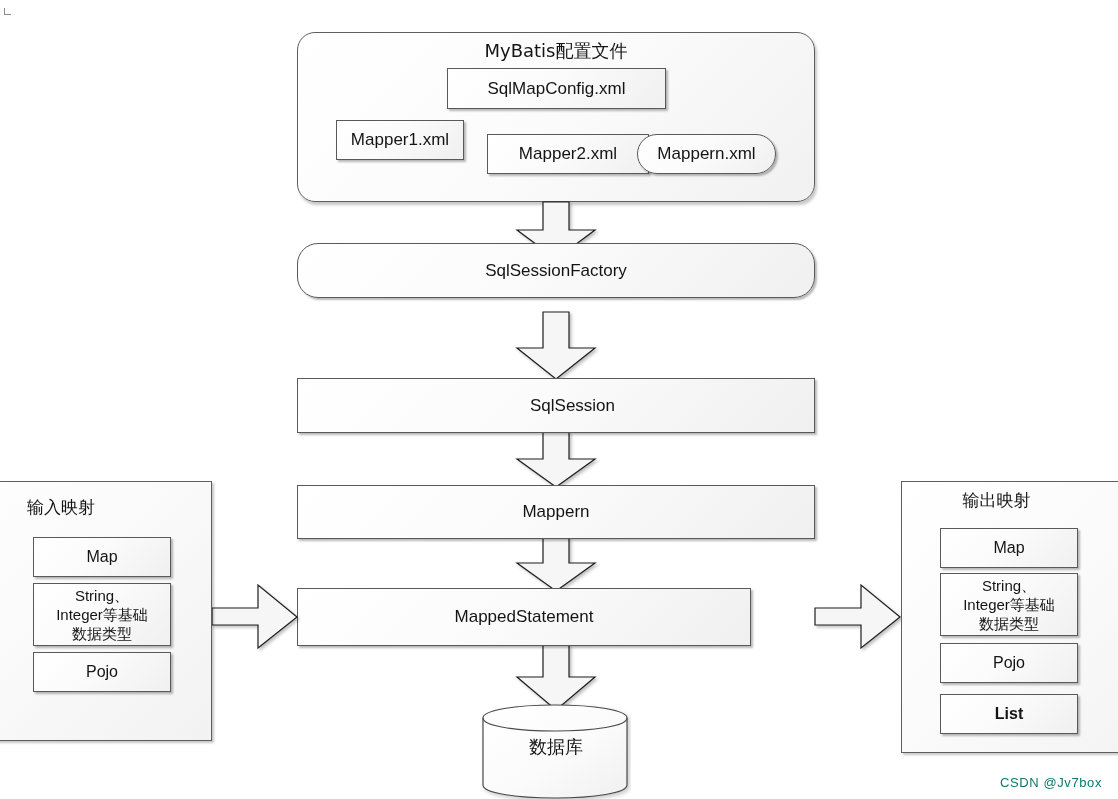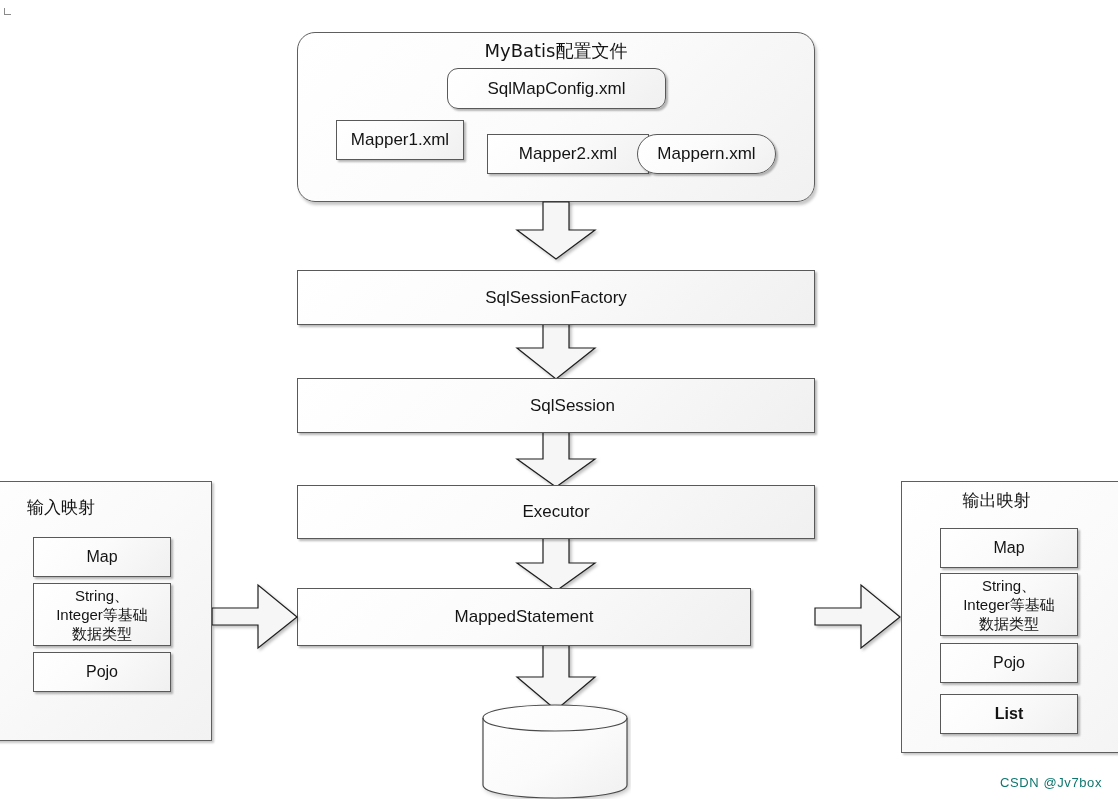--- a/index.html
+++ b/index.html
@@ -53,21 +53,21 @@
 <body>
 
 <div id="stage">
 
   <div class="corner-mark" style="left:4px;top:8px;width:6px;height:6px;"></div>
 
   <div class="roundbox" style="left:297px;top:32px;width:518px;height:170px;"></div>
 
   <div class="plain-label t18 cjk" style="left:297px;top:38px;width:518px;height:26px;">MyBatis配置文件</div>
 
-  <div class="shape t17" style="left:447px;top:68px;width:219px;height:41px;border-radius:11px;">SqlMapConfig.xml</div>
+  <div class="shape t17" style="left:447px;top:68px;width:219px;height:41px;">SqlMapConfig.xml</div>
 
   <div class="shape t17" style="left:336px;top:120px;width:128px;height:40px;">Mapper1.xml</div>
   <div class="shape t17" style="left:487px;top:134px;width:162px;height:40px;">Mapper2.xml</div>
   <div class="shape t17" style="left:637px;top:134px;width:139px;height:40px;border-radius:20px;">Mappern.xml</div>
 
   <svg class="arrow-svg" style="left:516px;top:202px;width:80px;height:58px;" viewBox="0 0 80 58">
     <polygon points="27,0 53,0 53,28 79,28 40,57 1,28 27,28" fill="#f6f6f6" stroke="#1f1f1f" stroke-width="1.2" style="filter:drop-shadow(2px 2px 1.5px rgba(0,0,0,.25))"></polygon>
   </svg>
 
   <svg class="arrow-svg" style="left:516px;top:312px;width:80px;height:68px;" viewBox="0 0 80 68">
@@ -79,39 +79,40 @@
   </svg>
 
   <svg class="arrow-svg" style="left:516px;top:538px;width:80px;height:54px;" viewBox="0 0 80 54">
     <polygon points="27,0 53,0 53,25 79,25 40,53 1,25 27,25" fill="#f6f6f6" stroke="#1f1f1f" stroke-width="1.2" style="filter:drop-shadow(2px 2px 1.5px rgba(0,0,0,.25))"></polygon>
   </svg>
 
   <svg class="arrow-svg" style="left:516px;top:645px;width:80px;height:66px;" viewBox="0 0 80 66">
     <polygon points="27,0 53,0 53,32 79,32 40,65 1,32 27,32" fill="#f6f6f6" stroke="#1f1f1f" stroke-width="1.2" style="filter:drop-shadow(2px 2px 1.5px rgba(0,0,0,.25))"></polygon>
   </svg>
 
-  <div class="shape t17" style="left:297px;top:270px;width:518px;height:55px;">SqlSessionFactory</div>
+  <div class="shape t17" style="left:297px;top:243px;width:518px;height:55px;border-radius:21px;">SqlSessionFactory</div>
 
   <div class="shape t17" style="left:297px;top:378px;width:518px;height:55px;padding-left:33px;">SqlSession</div>
 
-  <div class="shape t17" style="left:297px;top:485px;width:518px;height:54px;">Executor</div>
+  <div class="shape t17" style="left:297px;top:485px;width:518px;height:54px;">Mappern</div>
 
   <div class="shape t17" style="left:297px;top:588px;width:454px;height:58px;">MappedStatement</div>
 
   <svg class="cyl" style="left:481px;top:703px;width:150px;height:96px;" viewBox="0 0 150 96">
     <defs>
       <linearGradient id="cylg" x1="0" y1="0" x2="1" y2="1">
         <stop offset="0%" stop-color="#ffffff"></stop>
         <stop offset="55%" stop-color="#fbfbfb"></stop>
         <stop offset="100%" stop-color="#f0f0f0"></stop>
       </linearGradient>
     </defs>
     <path d="M2,15 C2,7 35,2 74,2 C113,2 146,7 146,15 L146,82 C146,90 113,95 74,95 C35,95 2,90 2,82 Z" fill="url(#cylg)" stroke="#4a4a4a" stroke-width="1.2" style="filter:drop-shadow(2px 2px 2px rgba(0,0,0,.22))"></path>
     <path d="M2,15 C2,23 35,28 74,28 C113,28 146,23 146,15" fill="none" stroke="#4a4a4a" stroke-width="1.2"></path>
   </svg>
+  <div class="plain-label t18 cjk" style="left:481px;top:733px;width:150px;height:28px;">数据库</div>
 
   <svg class="arrow-svg" style="left:212px;top:584px;width:86px;height:66px;" viewBox="0 0 86 66">
     <polygon points="0,24 46,24 46,1 85,33 46,64 46,41 0,41" fill="#f6f6f6" stroke="#1f1f1f" stroke-width="1.2" style="filter:drop-shadow(2px 2px 1.5px rgba(0,0,0,.25))"></polygon>
   </svg>
 
   <svg class="arrow-svg" style="left:815px;top:584px;width:86px;height:66px;" viewBox="0 0 86 66">
     <polygon points="0,24 46,24 46,1 85,33 46,64 46,41 0,41" fill="#f6f6f6" stroke="#1f1f1f" stroke-width="1.2" style="filter:drop-shadow(2px 2px 1.5px rgba(0,0,0,.25))"></polygon>
   </svg>
 
   <div class="panel" style="left:-90px;top:481px;width:302px;height:260px;"></div>

